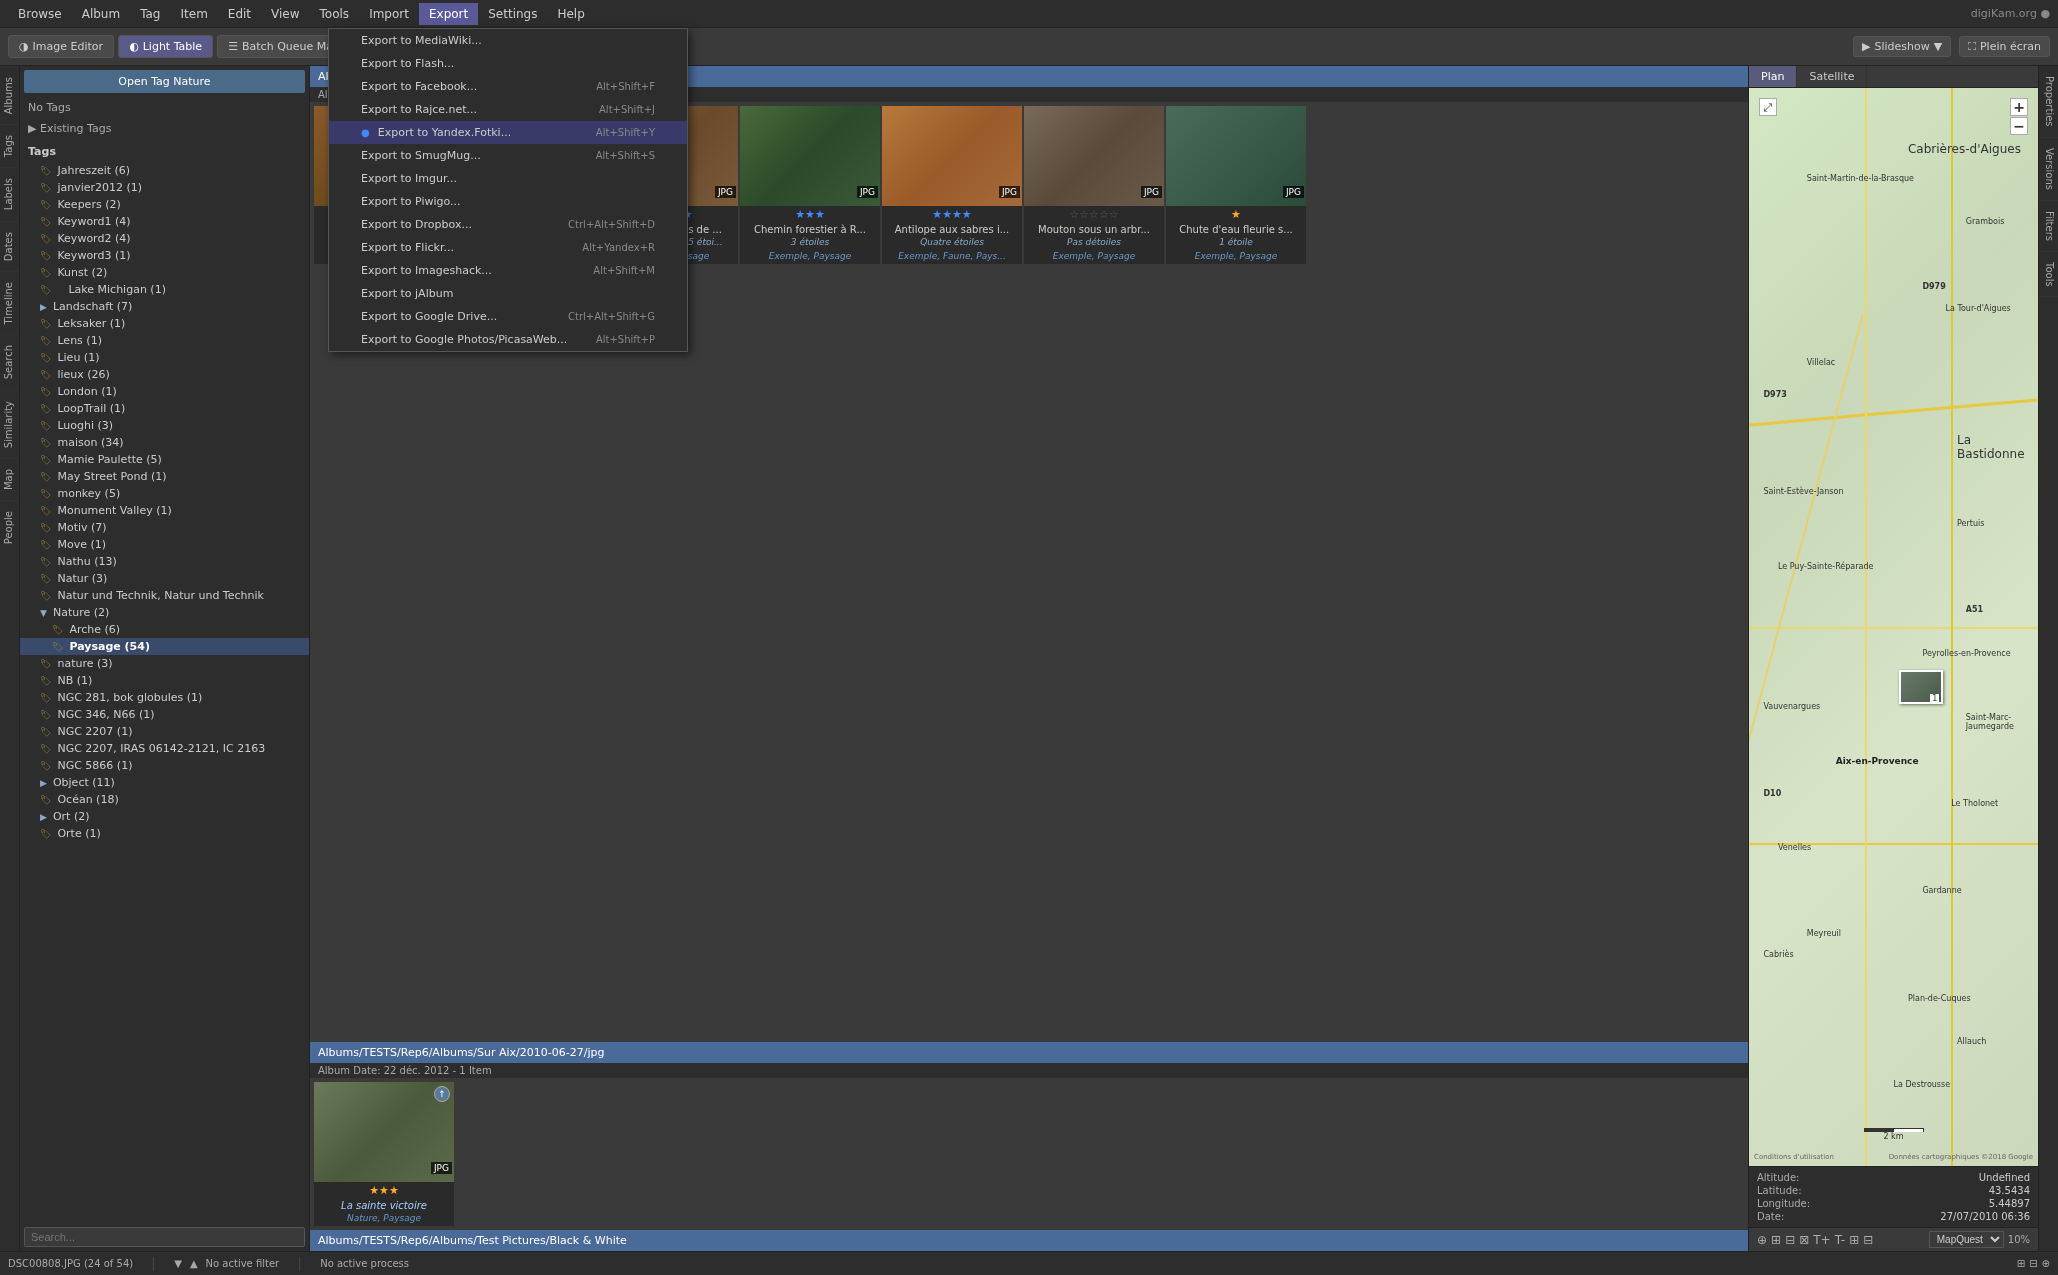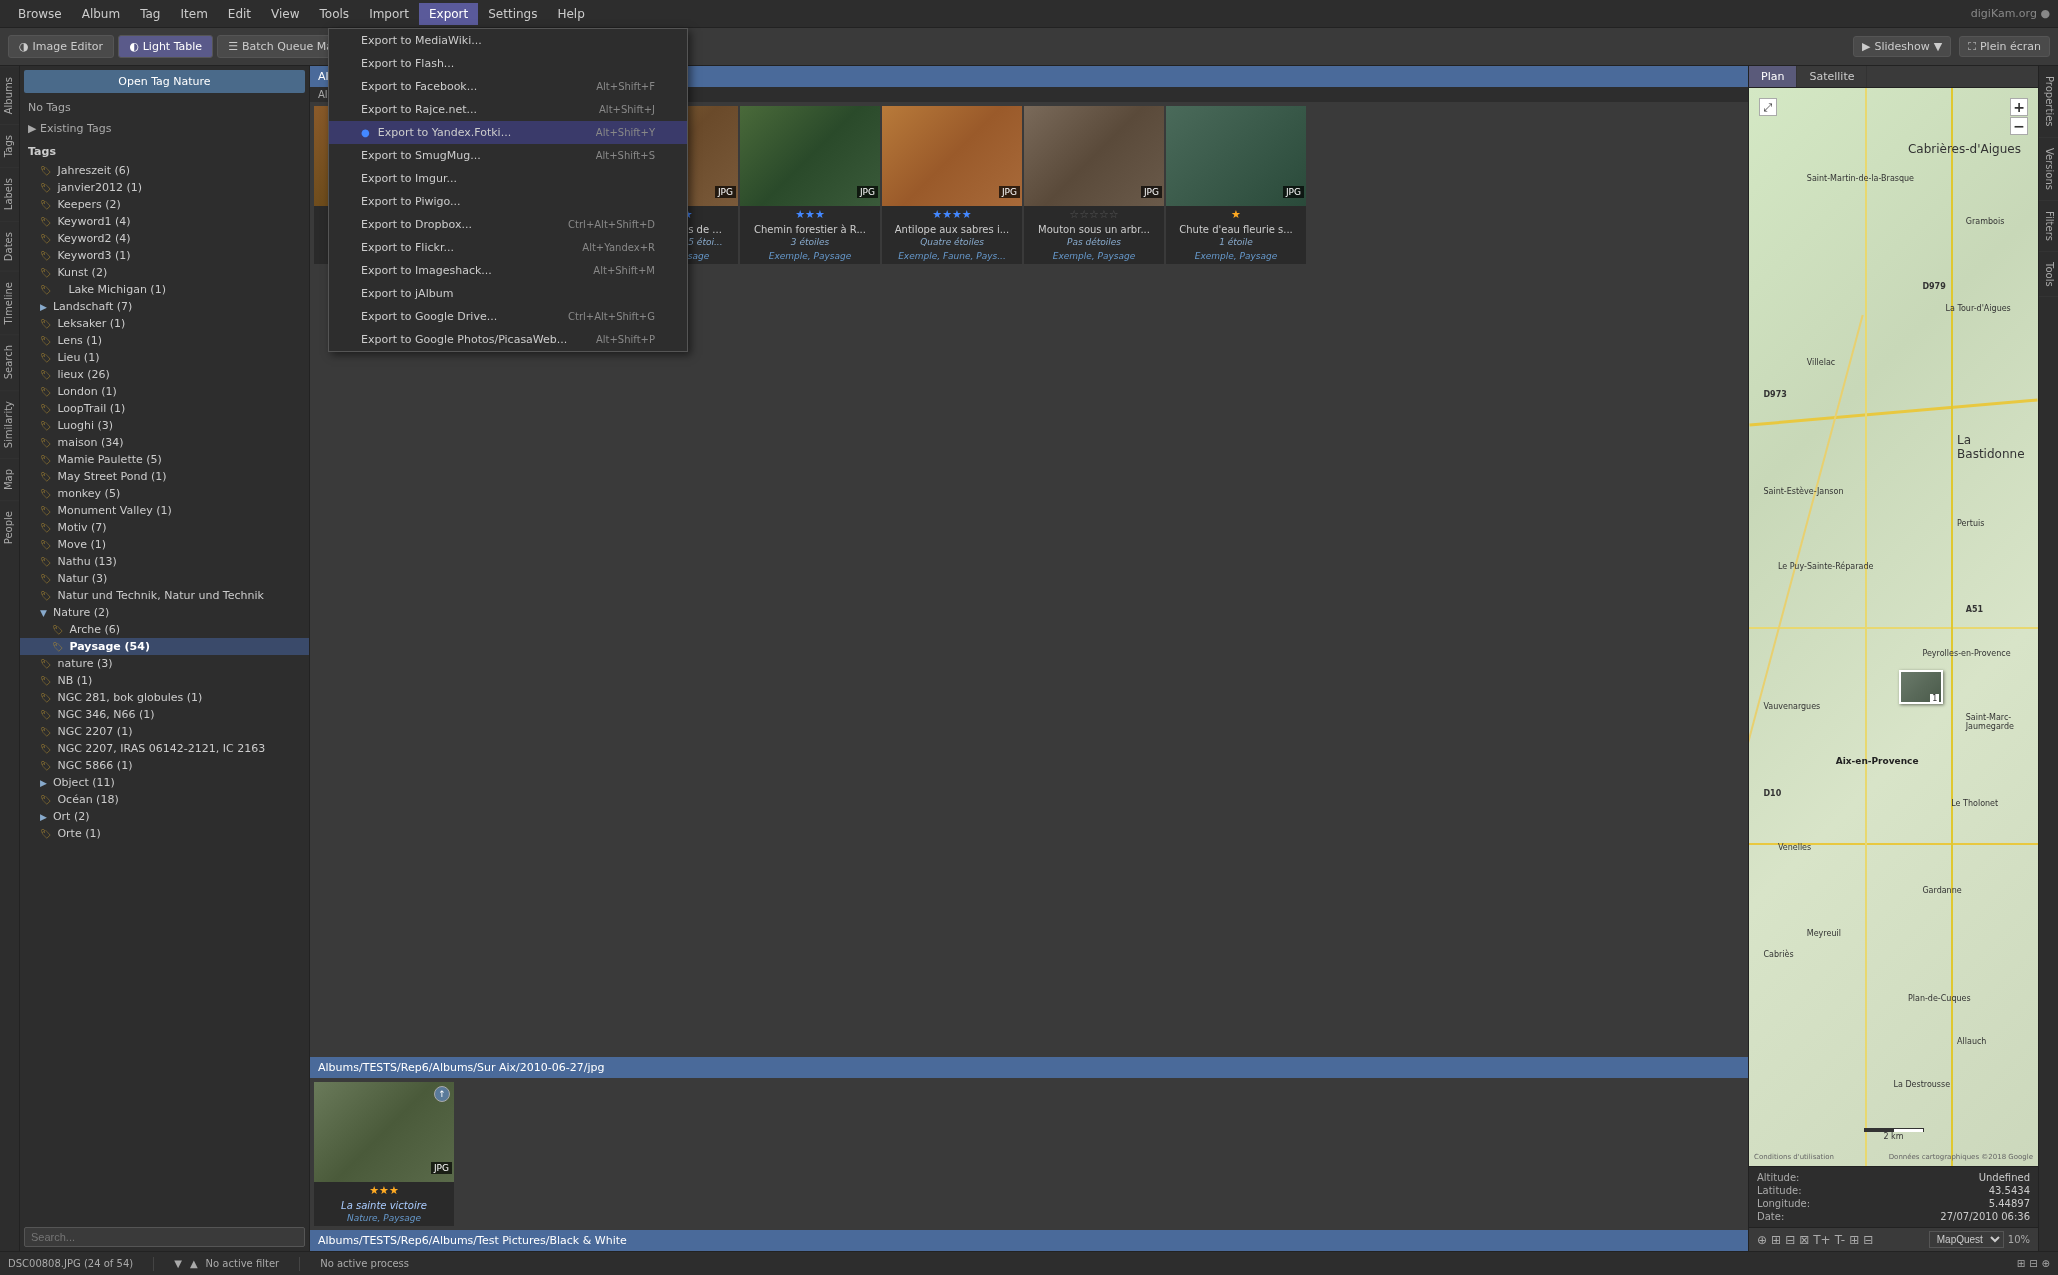--- a/index.html
+++ b/index.html
@@ -403,20 +403,23 @@
         <div class="photo-stars star-gold">★</div>
         <div class="photo-title">Chute d'eau fleurie s...</div>
         <div class="photo-tags comment-text">1 étoile</div>
         <div class="photo-tags">Exemple, Paysage</div>
       </div>
 
     </div>
 
     <div style="background:#4a6a9a;padding:4px 8px;font-size:11px;color:#fff;width:100%;">
       <span>Albums/TESTS/Rep6/Albums/Sur Aix/2010-06-27/jpg</span>
+    </div>
+    <div style="background:#2d2d2d;padding:2px 8px;font-size:10px;color:#aaa;">
+      <span>Album Date: 22 déc. 2012 - 1 Item</span>
     </div>
 
     <div style="display:flex;gap:2px;padding:4px;">
       <div class="photo-item" style="position:relative;">
         <div style="position:absolute;top:4px;right:4px;width:16px;height:16px;border-radius:50%;background:#5a7a9a;border:1px solid #aaa;display:flex;align-items:center;justify-content:center;font-size:9px;color:#fff;z-index:10;">↑</div>
         <div class="photo-thumb thumb-mountain">
           <span class="photo-label">JPG</span>
         </div>
         <div class="photo-stars star-gold">★★★</div>
         <div class="photo-title" style="font-style:italic;color:#aaccff;">La sainte victoire</div>

